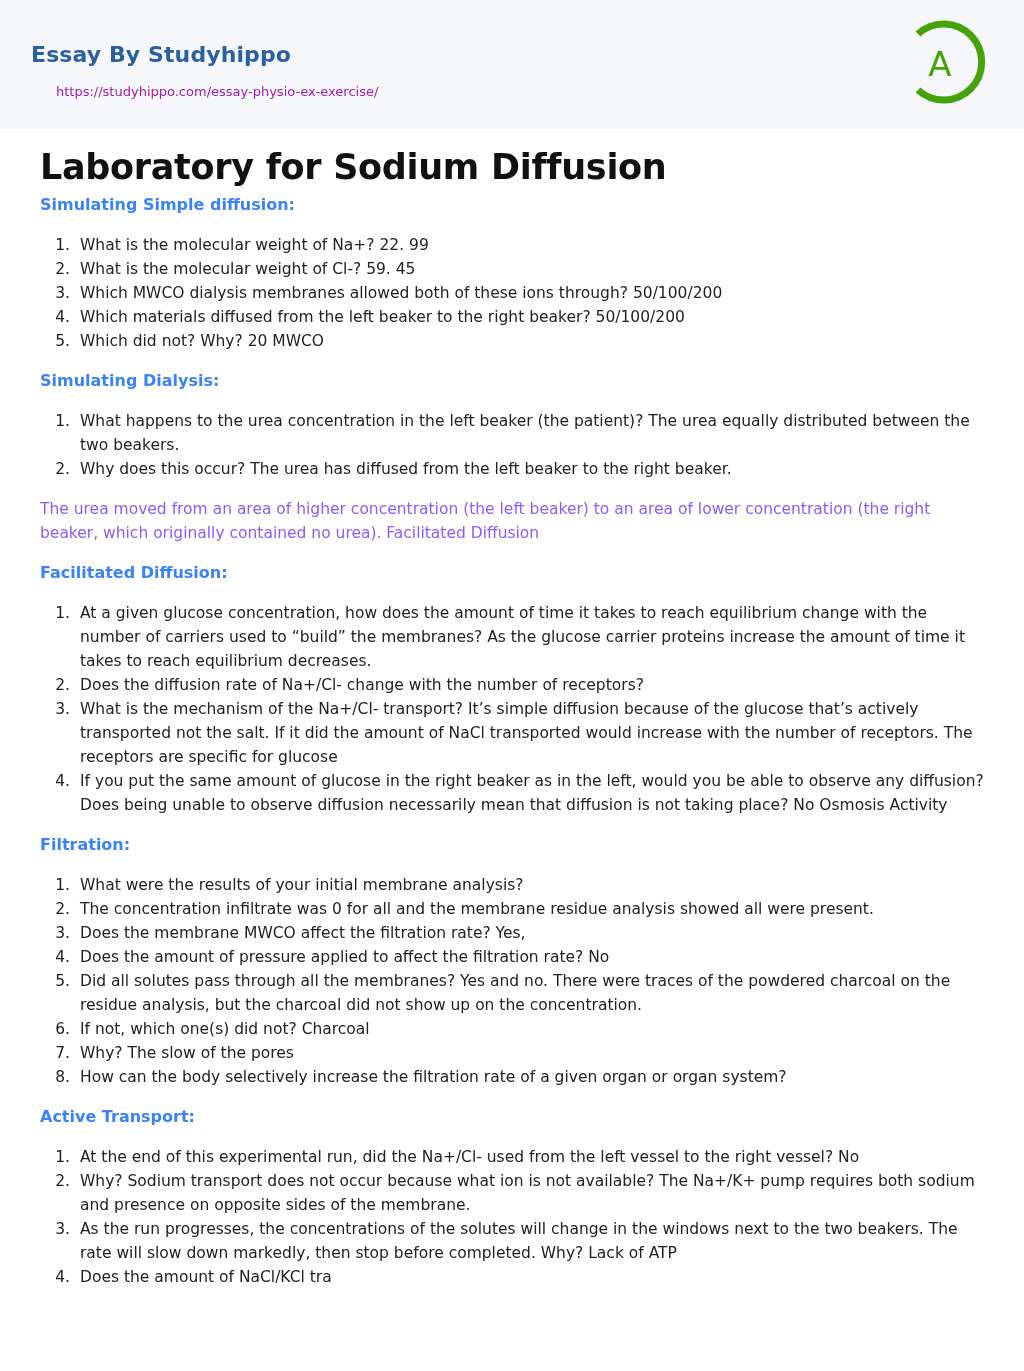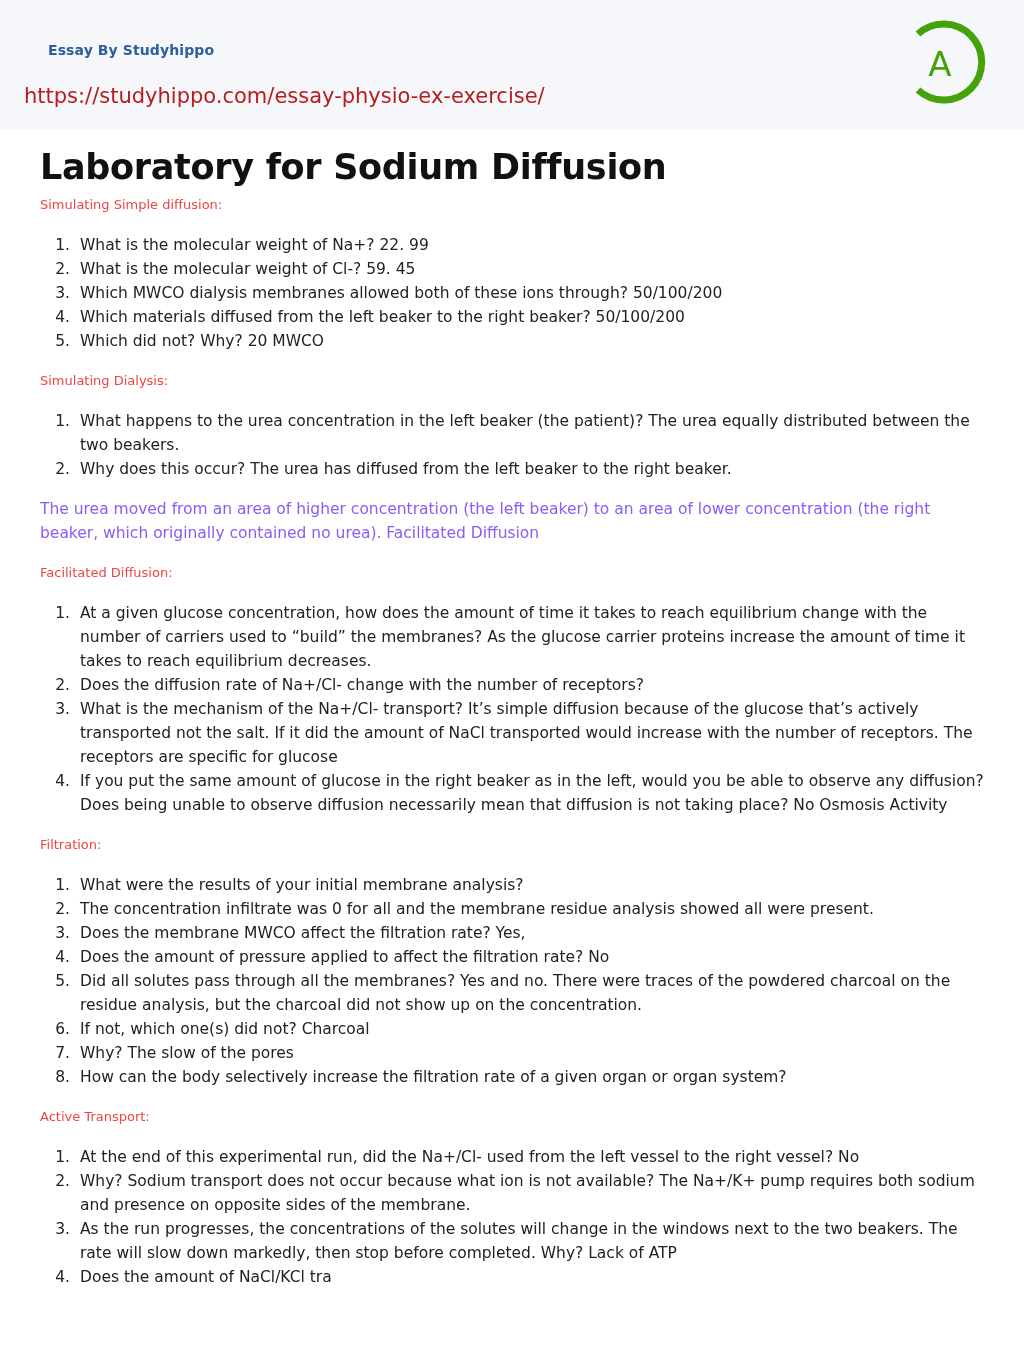--- a/index.html
+++ b/index.html
@@ -2,38 +2,39 @@
 <html><head>
   <meta charset="utf-8">
   <style>
     * { box-sizing: border-box; margin: 0; padding: 0; }
     html, body { width: 1024px; background: #ffffff; }
     body { font-family: "DejaVu Sans", sans-serif; color: #222222; }
     .header {
       height: 129px; background: #f5f7fa; position: relative;
     }
     .brand {
-      position: absolute; left: 48px; top: 42px;
-      font-size: 14px; font-weight: bold; color: #2c5f9e; letter-spacing: 0.1px;
+      position: absolute; left: 31px; top: 42px;
+      font-size: 22px; font-weight: bold; color: #2c5f9e; letter-spacing: 0.1px;
     }
     .url {
-      position: absolute; left: 24px; top: 84px;
-      font-size: 21px; color: #b91c1c; text-decoration: none;
+      position: absolute; left: 56px; top: 84px;
+      font-size: 13px; color: #a21caf; text-decoration: none;
     }
     .logo {
       position: absolute; left: 912px; top: 18px; width: 76px; height: 88px;
     }
     .main { padding: 16px 40px 30px 40px; }
     h1 {
       font-size: 35px; font-weight: bold; color: #111111;
       line-height: 44px; margin-bottom: 4px; letter-spacing: -0.3px;
     }
     .section-label {
-      font-size: 13px; line-height: 24px; color: #ef4444;
+      font-size: 16px; line-height: 24px; color: #3b82f6;
       margin-bottom: 16px;
+      font-weight: bold;
     }
     p.para {
       font-size: 15.5px; line-height: 24px; color: #8b5cf6; margin-bottom: 16px;
     }
     ol {
       list-style: none; margin-bottom: 16px; padding-left: 0;
     }
     ol li {
       position: relative; padding-left: 40px;
       font-size: 15.5px; line-height: 24px; color: #222;

